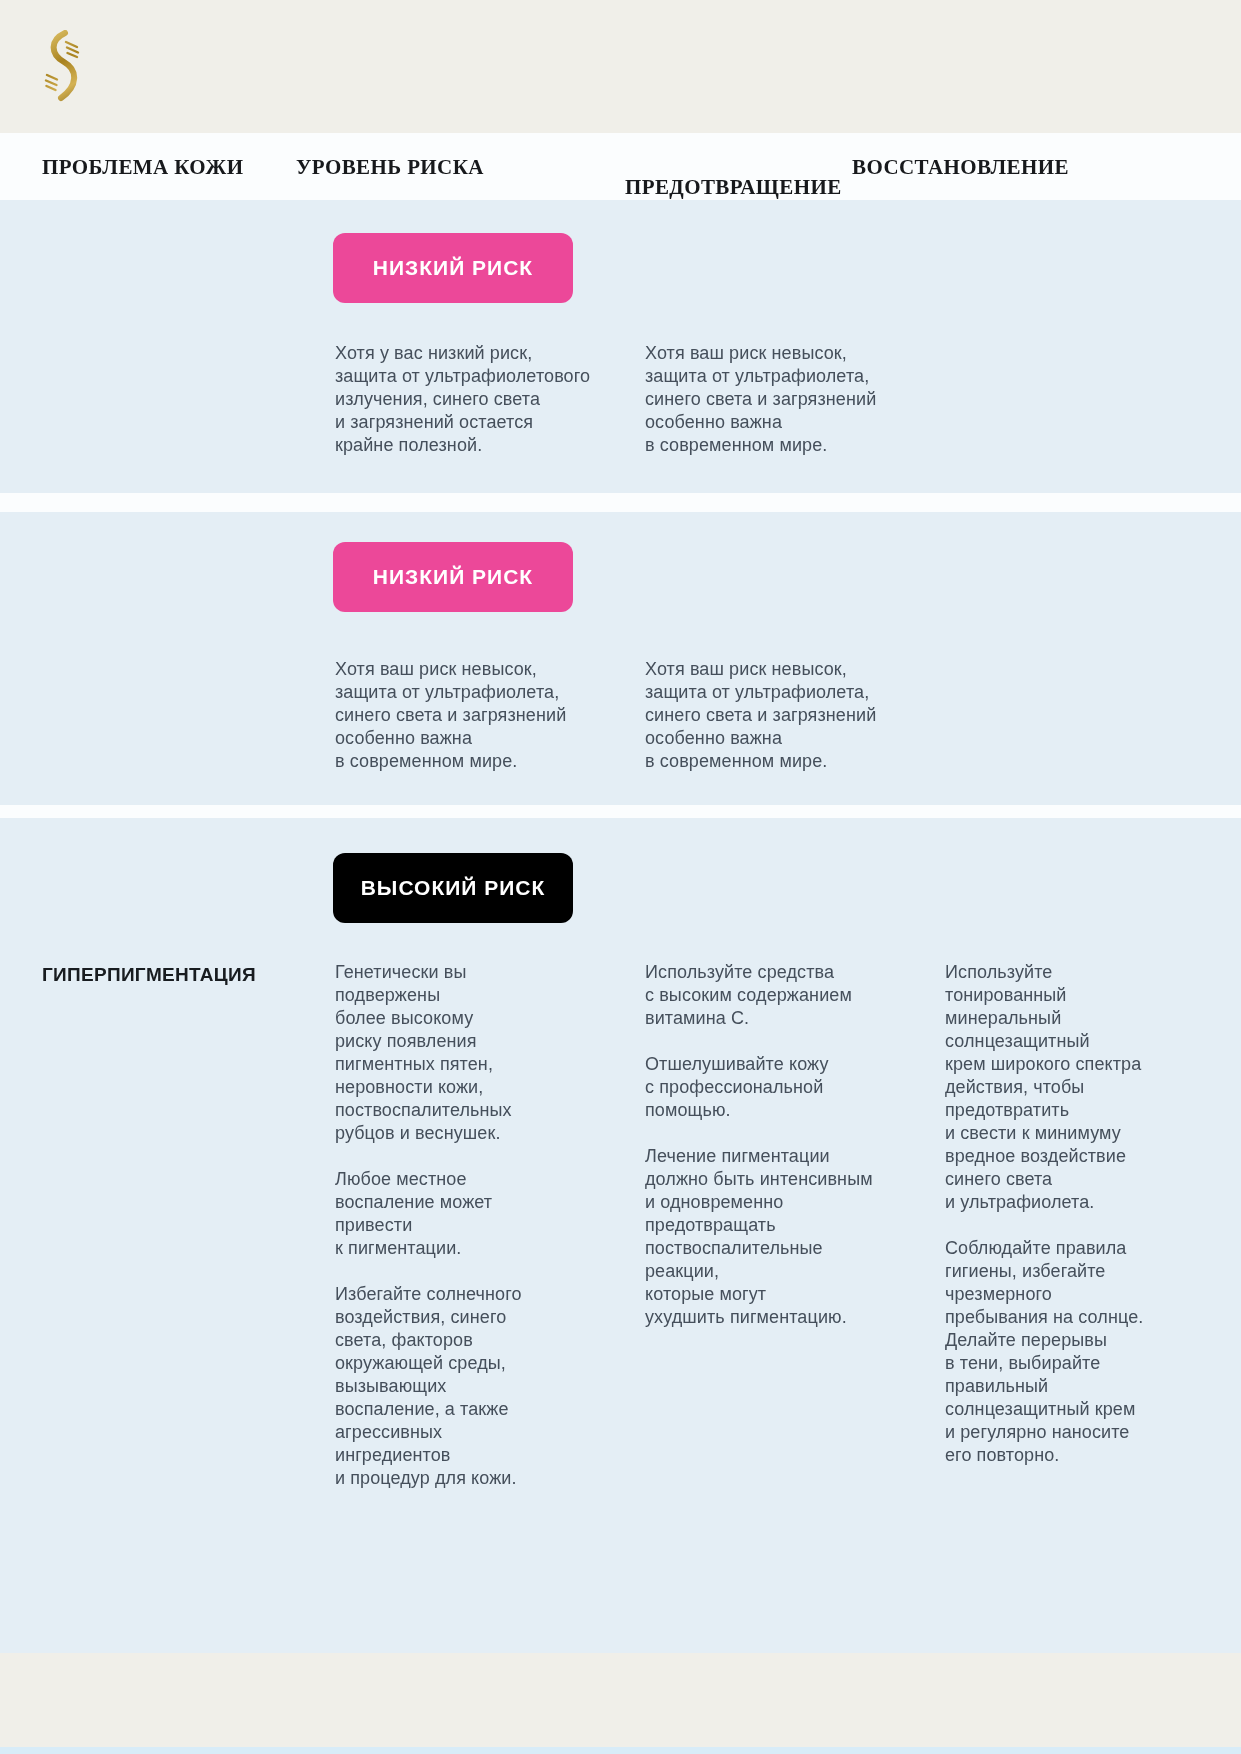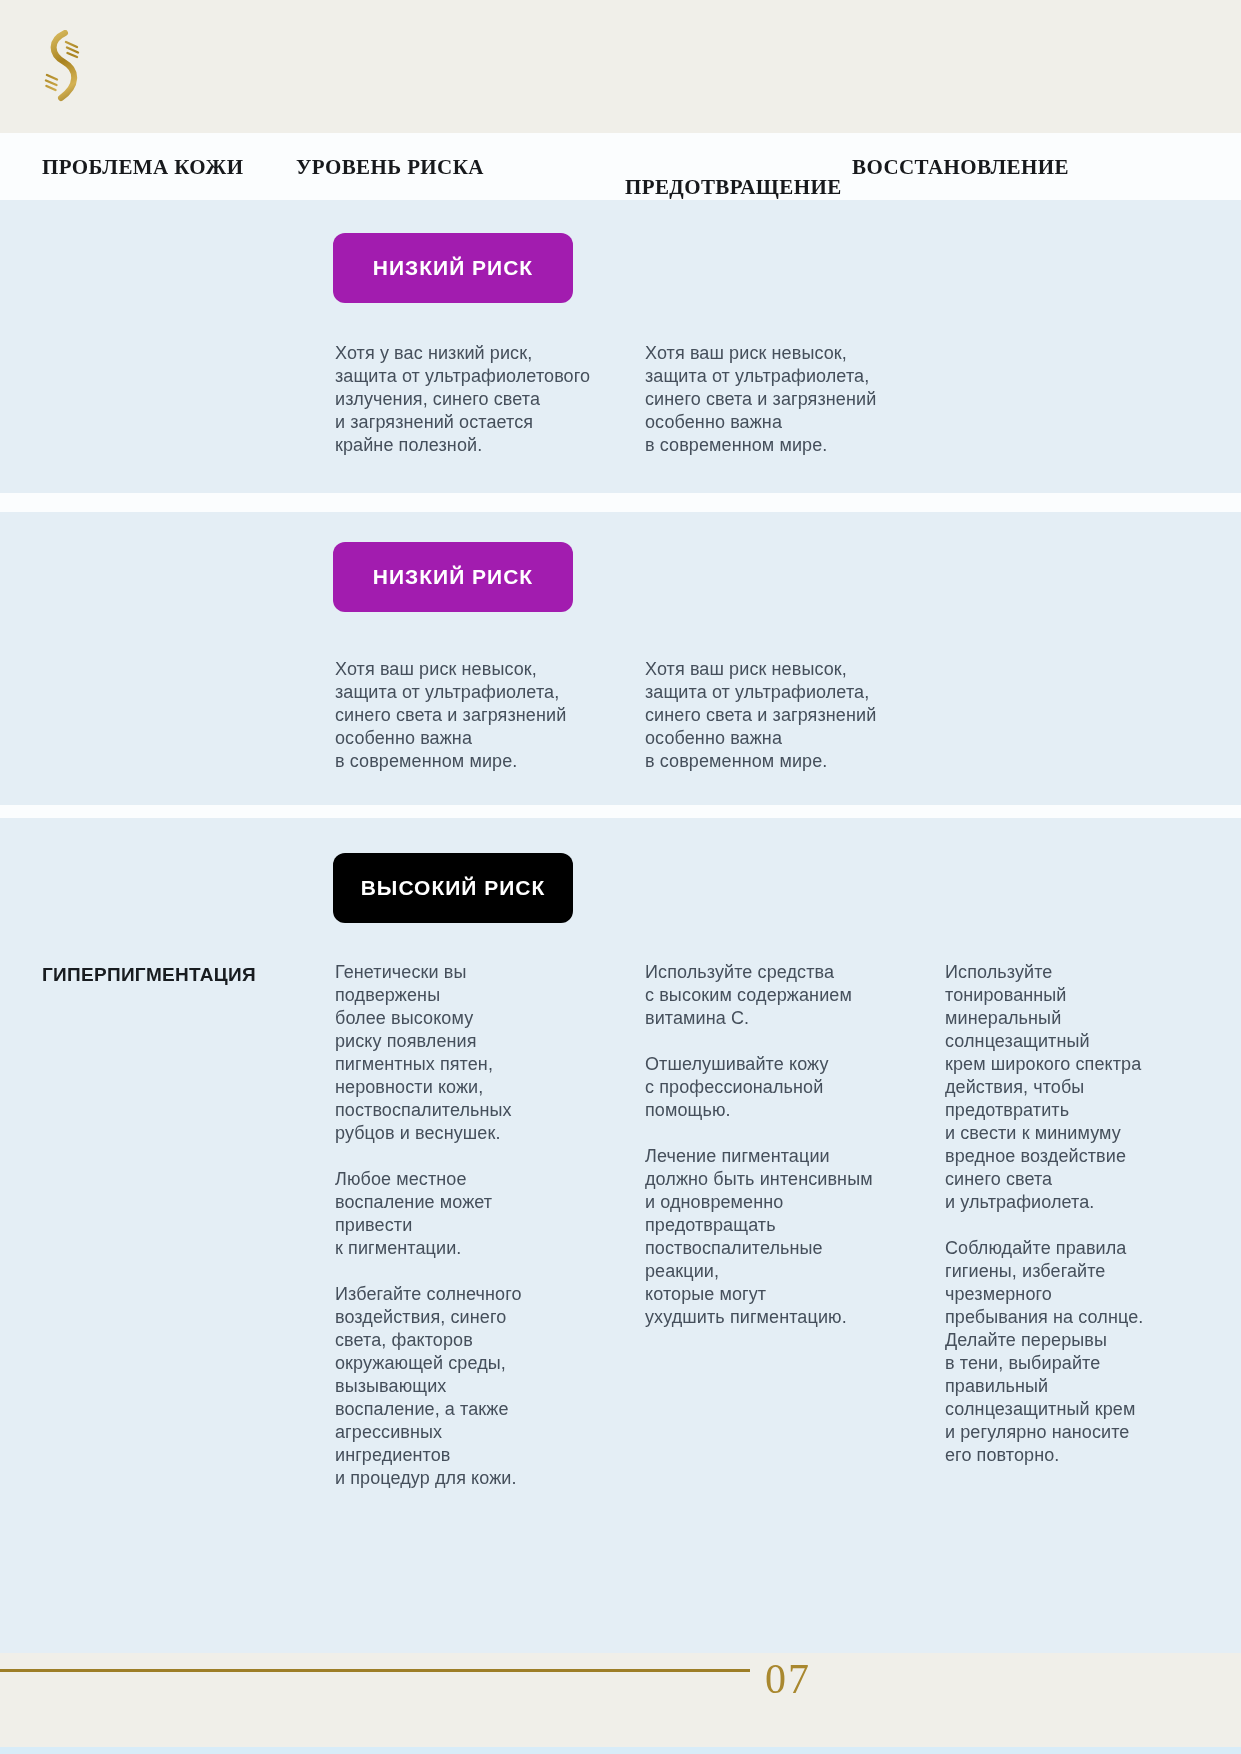--- a/index.html
+++ b/index.html
@@ -37,21 +37,21 @@
   .gap { background: #fbfdfe; }
   .gap-1 { height: 19px; }
   .gap-2 { height: 13px; }
 
   .badge {
     position: absolute; left: 333px; width: 240px; height: 70px;
     border-radius: 12px; display: flex; align-items: center; justify-content: center;
     color: #ffffff; font-weight: bold; font-size: 21px; letter-spacing: 1px;
     white-space: nowrap;
   }
-  .badge-low  { background: #a21caf; }
+  .badge-low  { background: #ec4899; }
   .badge-high { background: #000000; }
   .card-1 .badge { top: 33px; }
   .card-2 .badge { top: 30px; }
   .card-3 .badge { top: 35px; }
 
   .col {
     position: absolute; white-space: pre-line;
     font-size: 18px; line-height: 23px; color: #454f5b; letter-spacing: .1px;
   }
   .card-1 .col { top: 142px; }
@@ -208,20 +208,16 @@
 чрезмерного
 пребывания на солнце.
 Делайте перерывы
 в тени, выбирайте
 правильный
 солнцезащитный крем
 и регулярно наносите
 его повторно.</div>
   </section>
 
-  <footer class="footer">
-    <div class="rule"></div>
-    <div class="page-num">07</div>
-  </footer>
 
   <div class="bottom-strip"></div>
 
 </div>
 
 </body></html>

